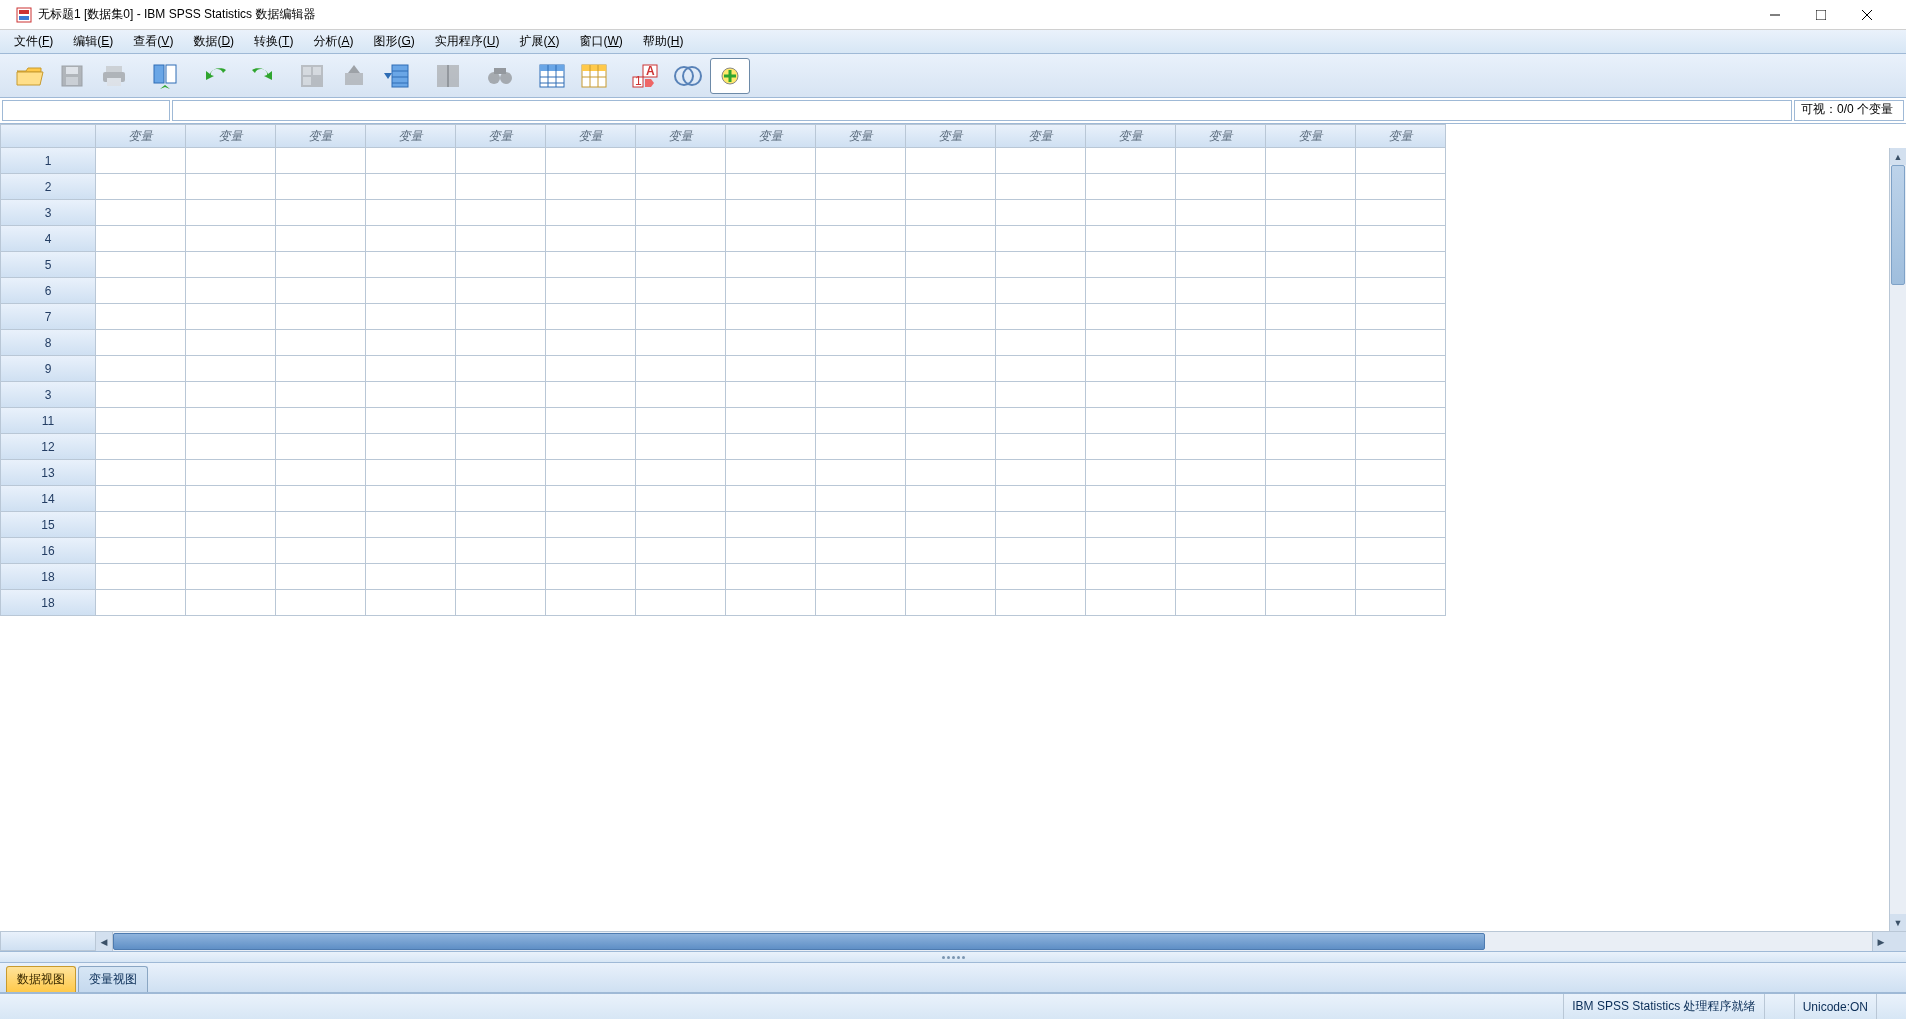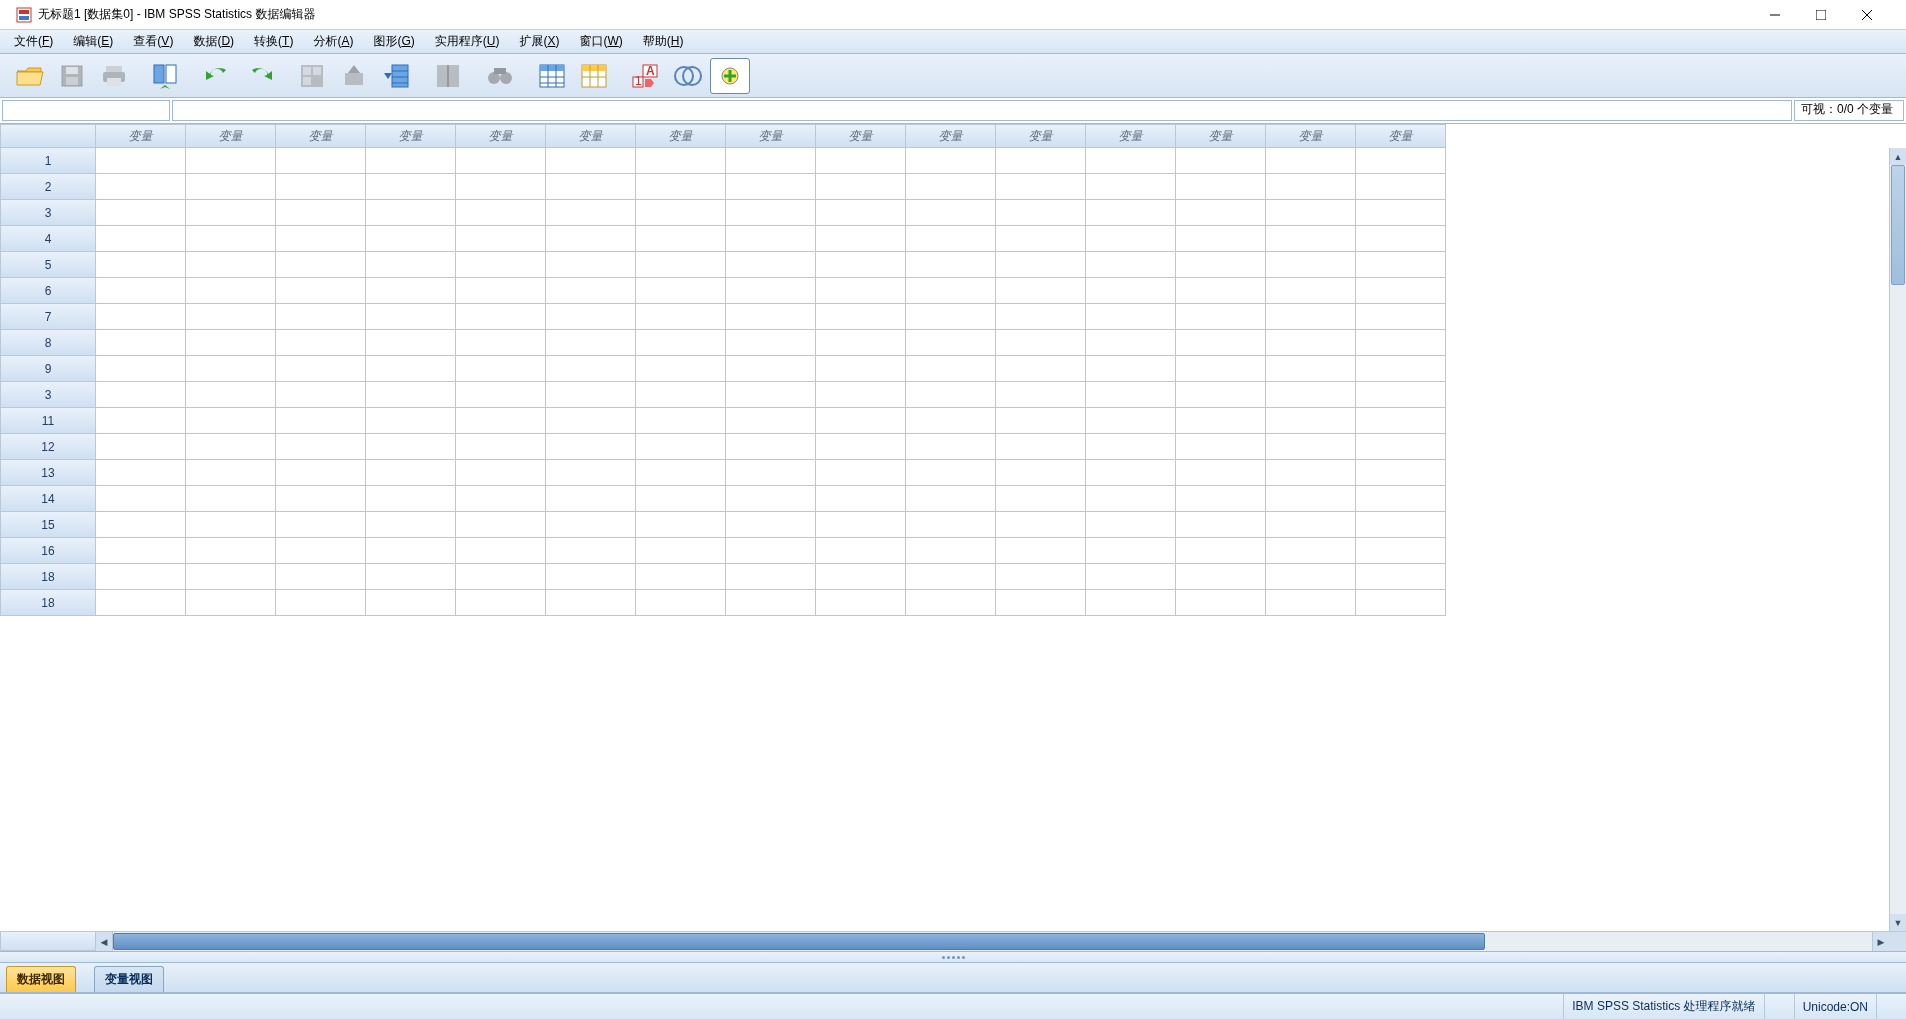--- a/index.html
+++ b/index.html
@@ -39,21 +39,21 @@
 .hscroll-row .row-head-spacer{width:96px;background:linear-gradient(#e9f1fb,#cfe0f2);border-right:1px solid #b9c7d6;border-left:1px solid #b9c7d6;border-bottom:1px solid #b9c7d6}
 .hscroll-row .harrow{width:17px;background:#d3e0ef;display:flex;align-items:center;justify-content:center;font-size:9px;color:#3b5168;border-right:1px solid #b9c7d6}
 .hscroll-row .harrow.right{border-left:1px solid #b9c7d6;border-right:none}
 .hscroll-row .htrack{flex:1;position:relative;background:#e9eef5}
 .hscroll-row .hthumb{position:absolute;top:1px;bottom:1px;left:0;width:78%;background:linear-gradient(#8fb4dd,#5f8fc6);border:1px solid #4e7bb0;border-radius:2px}
 .hscroll-row .vs-corner{width:17px;background:#d3e0ef}
 .splitter{height:12px;background:linear-gradient(#eaf2fb,#d7e6f5);border-top:1px solid #9fb9d6;border-bottom:1px solid #9fb9d6;display:flex;align-items:center;justify-content:center}
 .splitter .grip{display:flex;gap:2px}
 .splitter .grip span{width:3px;height:3px;background:#7b95b0;border-radius:50%}
 .view-tabs{height:30px;background:linear-gradient(#e9f1fb,#cfe0f2);display:flex;align-items:flex-end;padding:0 6px;border-bottom:1px solid #9fb9d6}
-.view-tabs .tab{padding:4px 10px;border:1px solid #8aa6c3;border-bottom:none;background:linear-gradient(#d7e6f5,#c5d9ee);margin-right:18px;border-top-left-radius:3px;border-top-right-radius:3px;font-weight:bold;color:#0a2d57}
+.view-tabs .tab{padding:4px 10px;border:1px solid #8aa6c3;border-bottom:none;background:linear-gradient(#d7e6f5,#c5d9ee);margin-right:2px;border-top-left-radius:3px;border-top-right-radius:3px;font-weight:normal;color:#0a2d57}
 .view-tabs .tab.active{background:linear-gradient(#ffe39a,#ffc94a);border-color:#c79a2e;color:#3a2a00}
 .statusbar{height:26px;background:linear-gradient(#eaf2fb,#d7e6f5);display:flex;align-items:flex-start;border-top:1px solid #9fb9d6}
 .statusbar .seg{height:100%;border-left:1px solid #b9c7d6;display:flex;align-items:center;padding:0 8px;color:#0a2d57}
 .statusbar .seg:first-child{border-left:none;flex:1}
 .statusbar .seg.small{min-width:30px}
 svg{display:block}
 </style>
 </head>
 <body>
 

